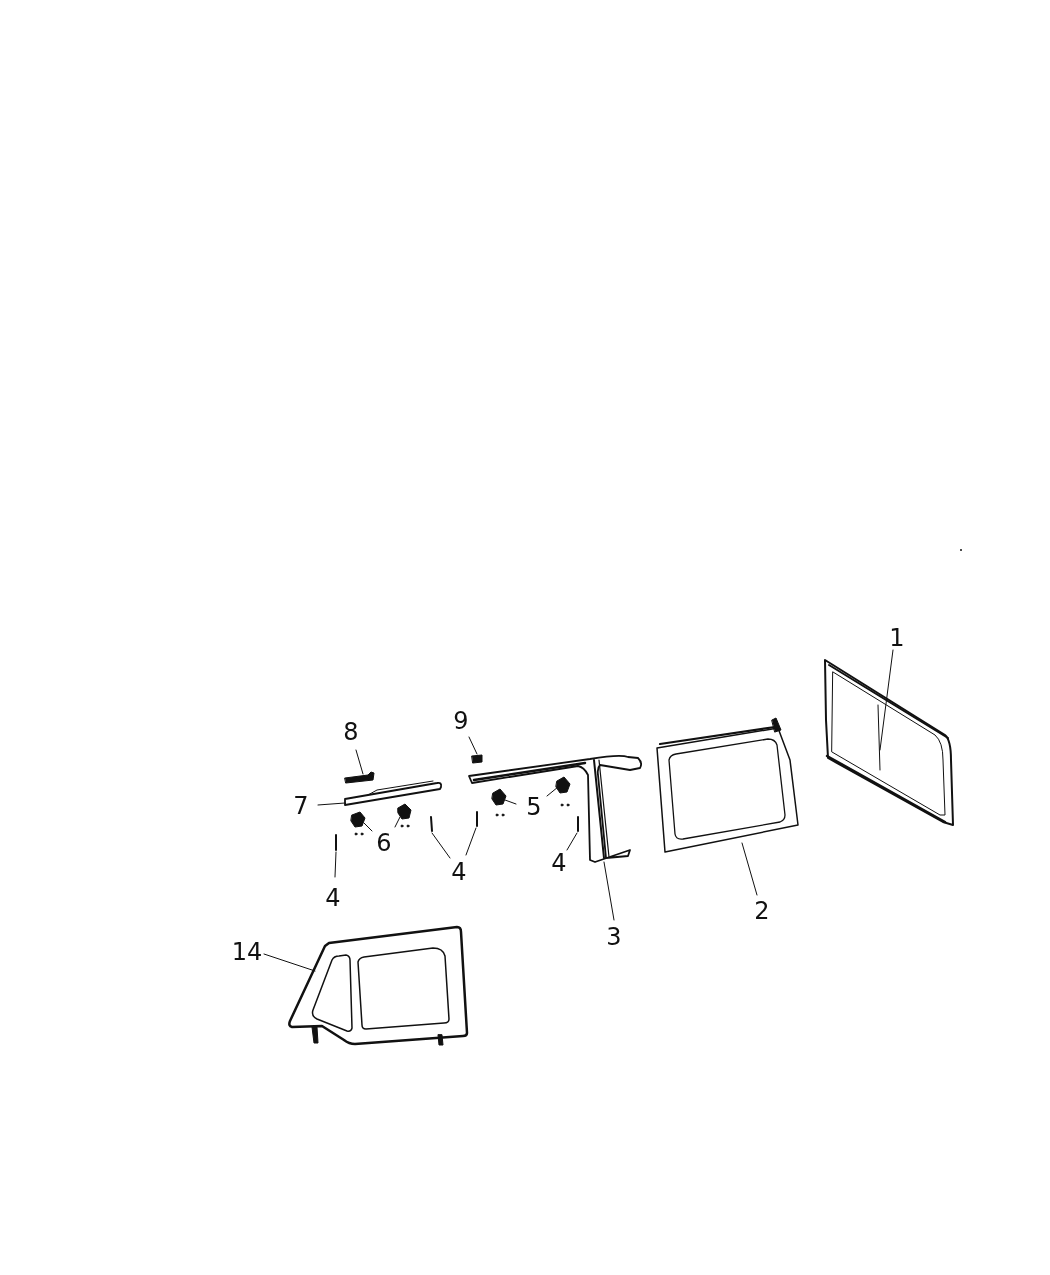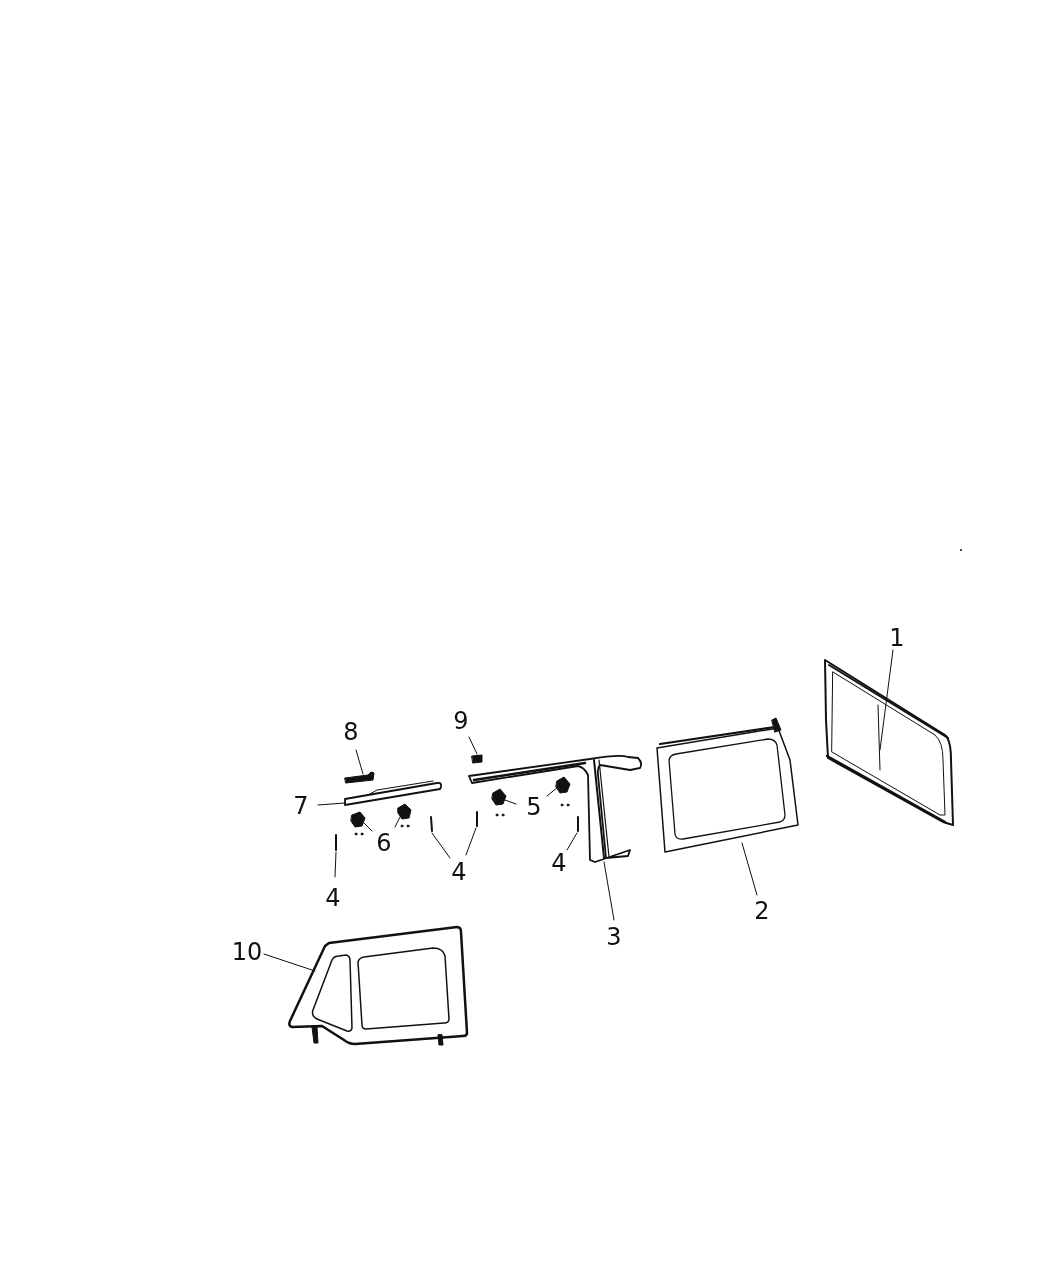--- a/index.html
+++ b/index.html
@@ -109,14 +109,14 @@
   <div class="callout" style="left:762px;top:911px;">2</div>
   <div class="callout" style="left:614px;top:937px;">3</div>
   <div class="callout" style="left:333px;top:898px;">4</div>
   <div class="callout" style="left:459px;top:872px;">4</div>
   <div class="callout" style="left:559px;top:863px;">4</div>
   <div class="callout" style="left:534px;top:807px;">5</div>
   <div class="callout" style="left:384px;top:843px;">6</div>
   <div class="callout" style="left:301px;top:806px;">7</div>
   <div class="callout" style="left:351px;top:732px;">8</div>
   <div class="callout" style="left:461px;top:721px;">9</div>
-  <div class="callout" style="left:247px;top:952px;">10</div>
+  <div class="callout" style="left:247px;top:952px;">14</div>
 </div>
 
 </body></html>

